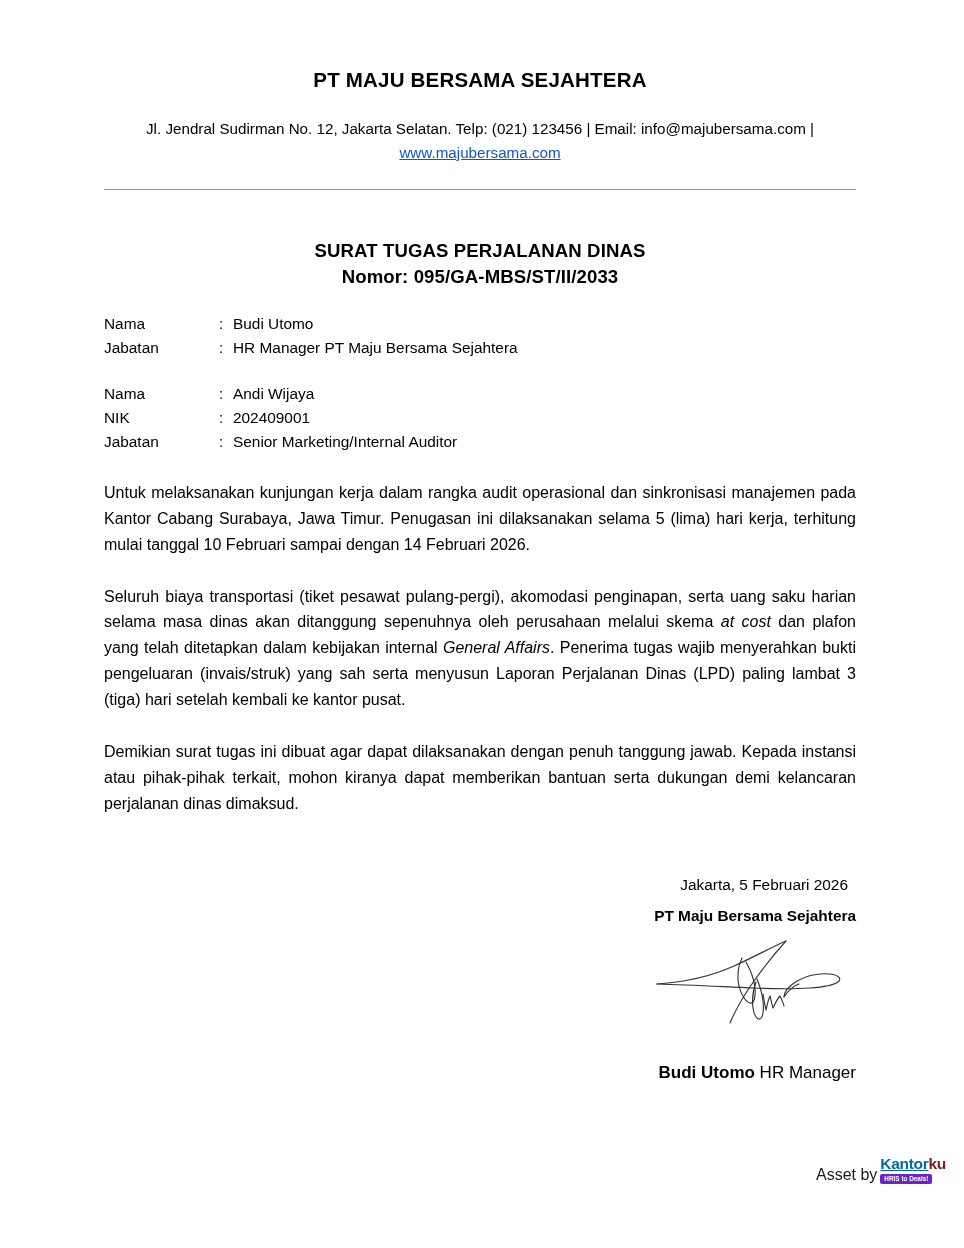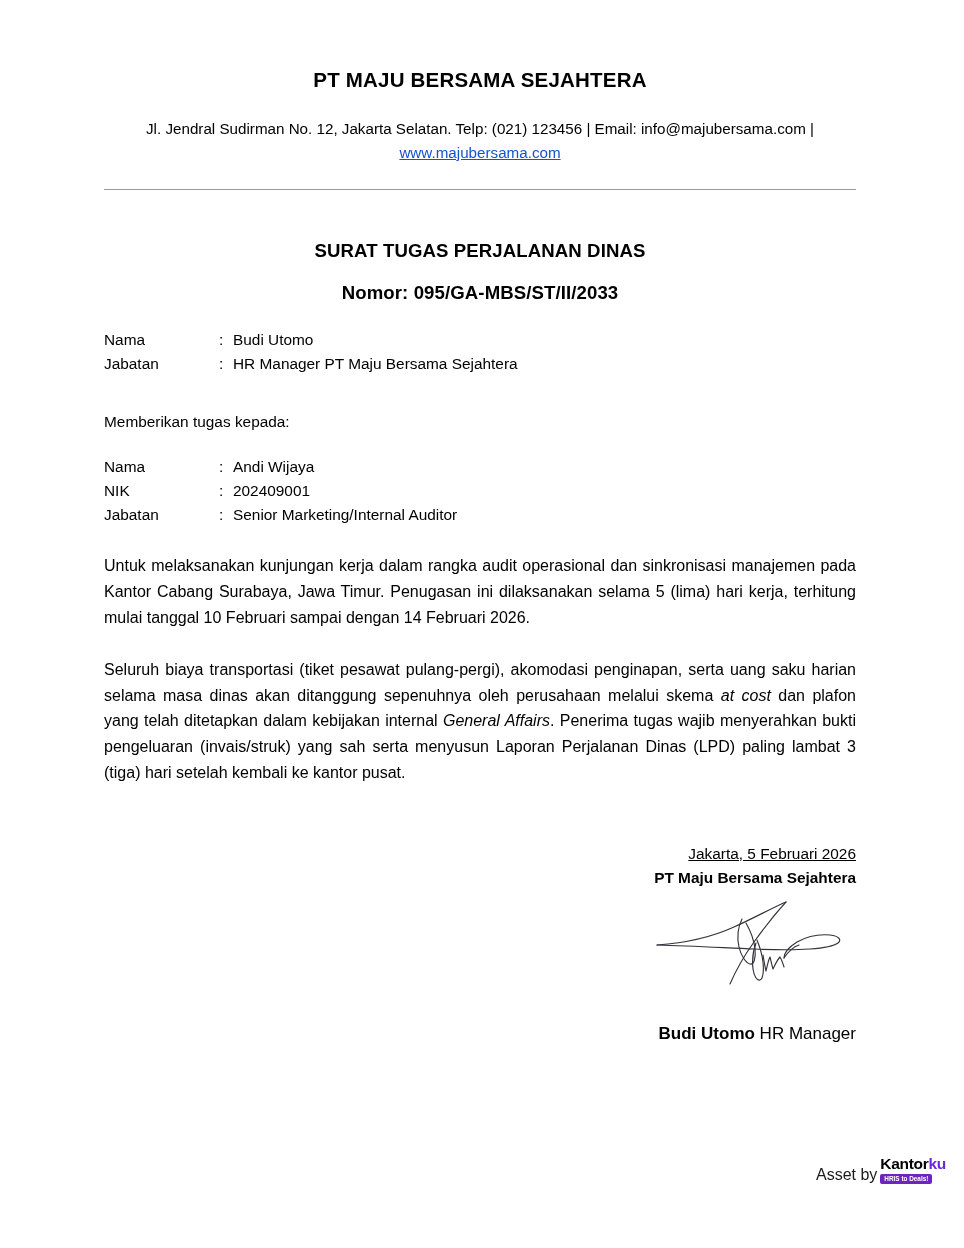--- a/index.html
+++ b/index.html
@@ -58,21 +58,21 @@
 
   
   .doc-title-block {
     text-align: center;
     margin-top: 48px;
   }
   .doc-title {
     font-size: 18.6px;
     font-weight: bold;
     line-height: 1.42;
-    margin: 16px;
+    margin: 0;
     letter-spacing: 0.1px;
   }
   .doc-number {
     font-size: 18.6px;
     font-weight: bold;
     line-height: 1.42;
     margin: 0;
     letter-spacing: 0.1px;
   }
 
@@ -110,22 +110,21 @@
   }
 
   
   .signature-block {
     margin-top: 56px;
     text-align: right;
   }
   .sig-place-date {
     font-size: 15.4px;
     line-height: 1.52;
-    margin: 0;
-    text-decoration: underline;
+    margin: 8px;
   }
   .sig-company {
     font-size: 15.4px;
     font-weight: bold;
     line-height: 1.52;
     margin: 0;
   }
   .sig-image {
     margin-top: 6px;
     height: 104px;
@@ -161,22 +160,22 @@
     flex-direction: column;
     align-items: flex-start;
     line-height: 1;
   }
   .brand-wordmark {
     font-size: 15.5px;
     font-weight: bold;
     letter-spacing: -0.3px;
     white-space: nowrap;
   }
-  .brand-kantor { color: #000000; }
-  .brand-ku { color: #6d28d9; }
+  .brand-kantor { color: #0369a1; text-decoration: underline; }
+  .brand-ku { color: #7f1d1d; }
   .brand-tagline {
     margin-top: 2px;
     background: #6c25be;
     color: #ffffff;
     font-size: 6.4px;
     font-weight: bold;
     padding: 2px 4px 2px 4px;
     border-radius: 2px;
     letter-spacing: 0px;
     white-space: nowrap;
@@ -213,21 +212,20 @@
           <td class="field-value">Budi Utomo</td>
         </tr>
         <tr>
           <td class="field-label">Jabatan</td>
           <td class="field-sep">:</td>
           <td class="field-value">HR Manager PT Maju Bersama Sejahtera</td>
         </tr>
       </tbody>
     </table>
 
-    <p class="intro-line">Memberikan tugas kepada:</p>
 
     <table class="field-table">
       <tbody>
         <tr>
           <td class="field-label">Nama</td>
           <td class="field-sep">:</td>
           <td class="field-value">Andi Wijaya</td>
         </tr>
         <tr>
           <td class="field-label">NIK</td>
@@ -241,20 +239,21 @@
         </tr>
       </tbody>
     </table>
 
     <p class="para">Untuk melaksanakan kunjungan kerja dalam rangka audit operasional dan sinkronisasi manajemen pada Kantor Cabang Surabaya, Jawa Timur. Penugasan ini dilaksanakan selama 5 (lima) hari kerja, terhitung mulai tanggal 10 Februari sampai dengan 14 Februari 2026.</p>
 
     <p class="para">
       <span>Seluruh biaya transportasi (tiket pesawat pulang-pergi), akomodasi penginapan, serta uang saku harian selama masa dinas akan ditanggung sepenuhnya oleh perusahaan melalui skema </span><em>at cost</em><span> dan plafon yang telah ditetapkan dalam kebijakan internal </span><em>General Affairs</em><span>. Penerima tugas wajib menyerahkan bukti pengeluaran (invais/struk) yang sah serta menyusun Laporan Perjalanan Dinas (LPD) paling lambat 3 (tiga) hari setelah kembali ke kantor pusat.</span>
     </p>
 
+    <p class="para">Demikian surat tugas ini dibuat agar dapat dilaksanakan dengan penuh tanggung jawab. Kepada instansi atau pihak-pihak terkait, mohon kiranya dapat memberikan bantuan serta dukungan demi kelancaran perjalanan dinas dimaksud.</p>
 
     <div class="signature-block">
       <div class="sig-place-date">Jakarta, 5 Februari 2026</div>
       <div class="sig-company">PT Maju Bersama Sejahtera</div>
 
       <div class="sig-image">
         <svg width="200" height="100" viewBox="0 0 200 100">
           <g fill="none" stroke="#33333a" stroke-width="1.15" stroke-linecap="round" stroke-linejoin="round">
             <path d="M3 48 C32 46, 58 40, 80 30 C100 21, 118 11, 132 5"></path>
             <path d="M132 5 C121 17, 110 31, 100 45 C90 59, 82 73, 76 87"></path>

